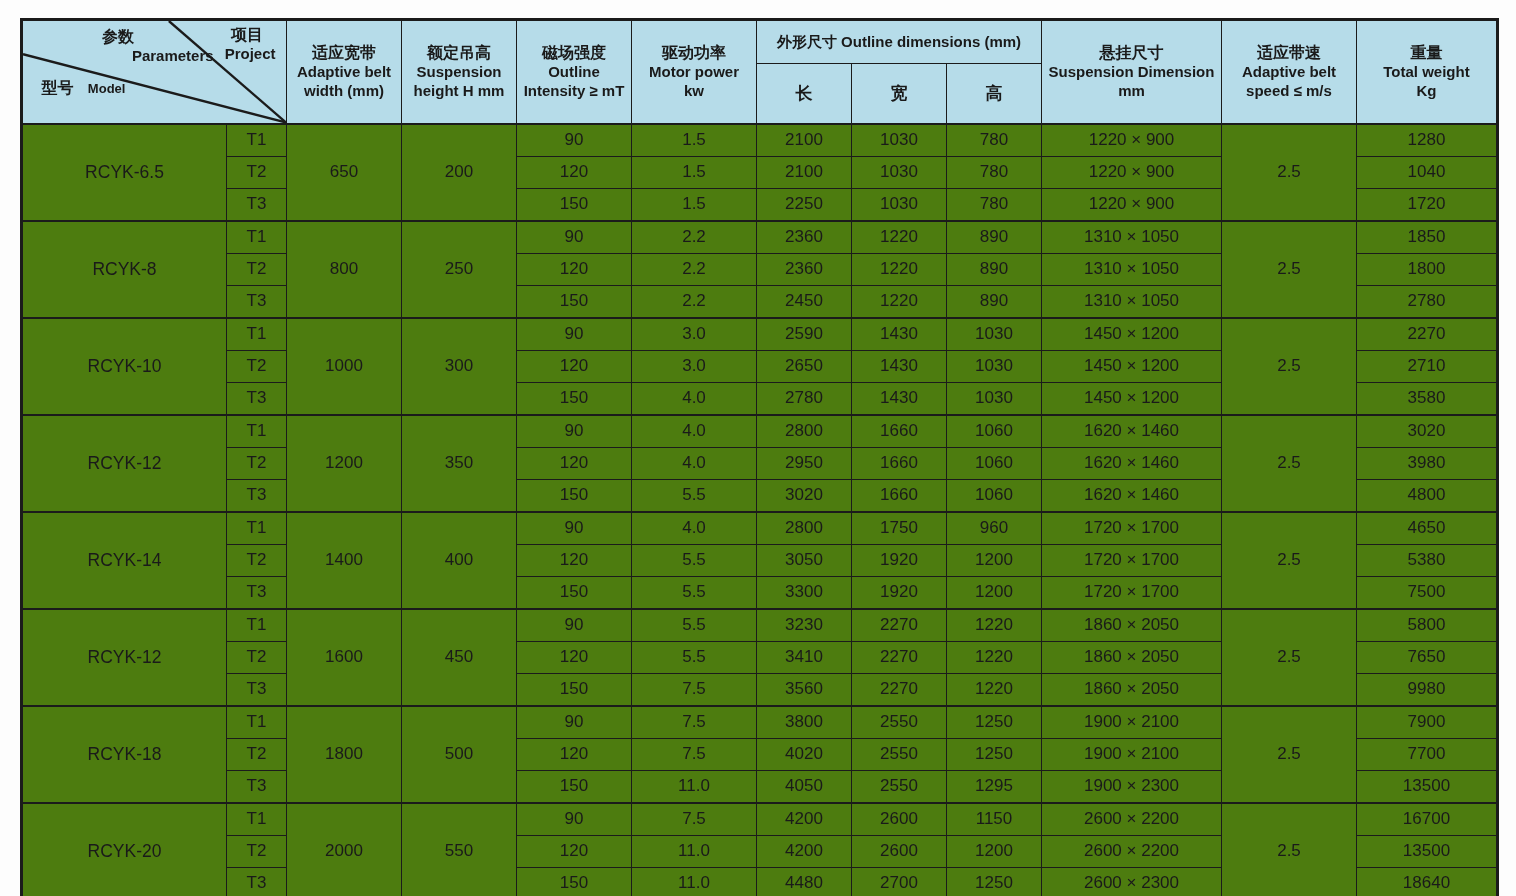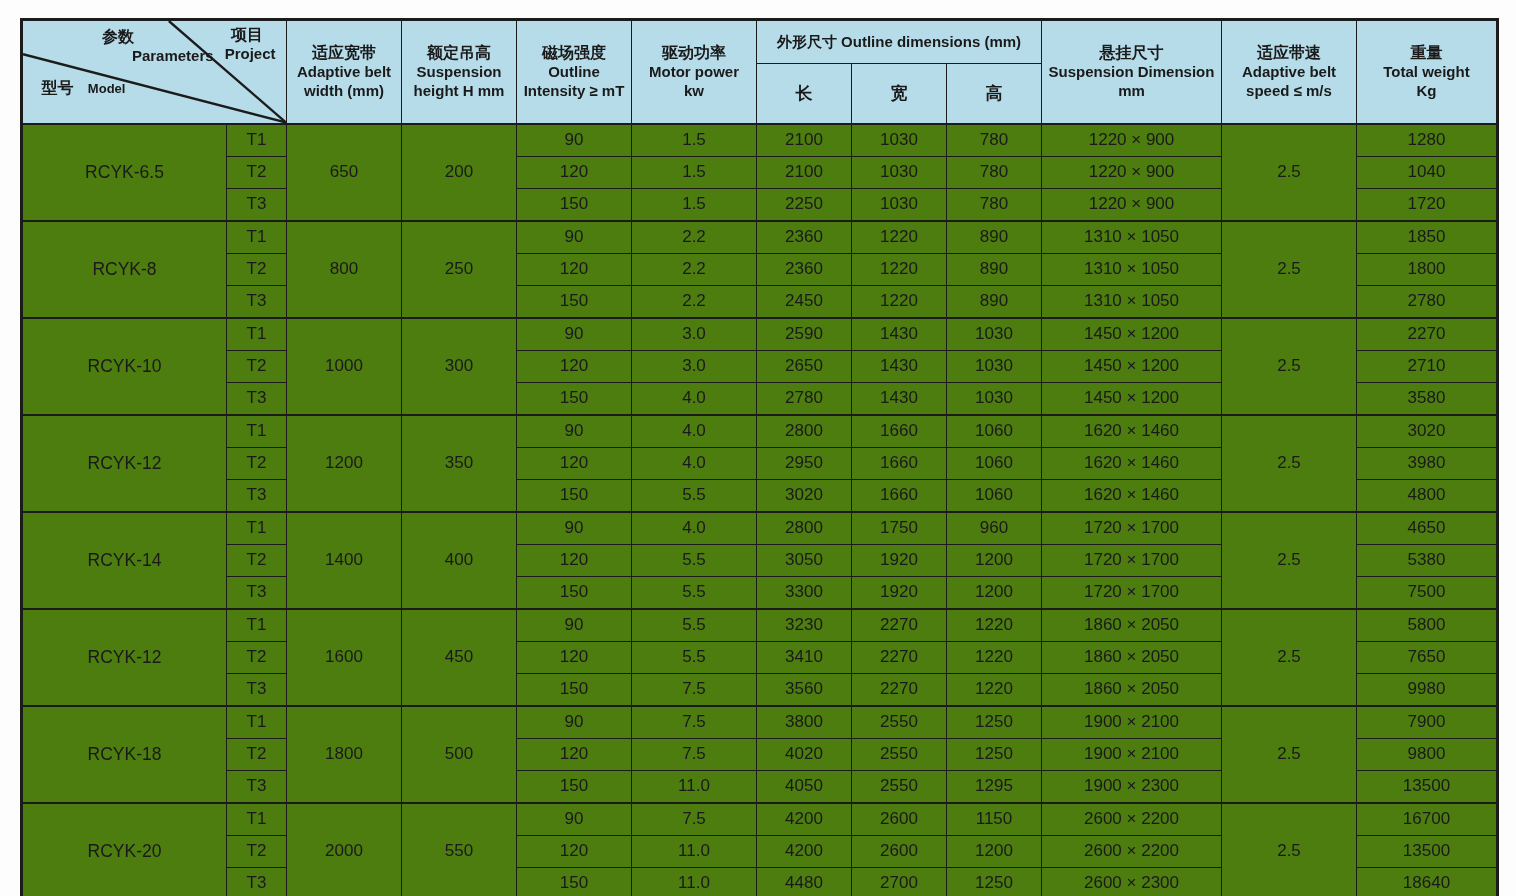--- a/index.html
+++ b/index.html
@@ -365,21 +365,21 @@
           <td>7900</td>
         </tr>
         <tr class="sub-row">
           <td>T2</td>
           <td>120</td>
           <td>7.5</td>
           <td>4020</td>
           <td>2550</td>
           <td>1250</td>
           <td>1900 × 2100</td>
-          <td>9800</td>
+          <td>7700</td>
         </tr>
         <tr class="sub-row">
           <td>T3</td>
           <td>150</td>
           <td>11.0</td>
           <td>4050</td>
           <td>2550</td>
           <td>1295</td>
           <td>1900 × 2300</td>
           <td>13500</td>

